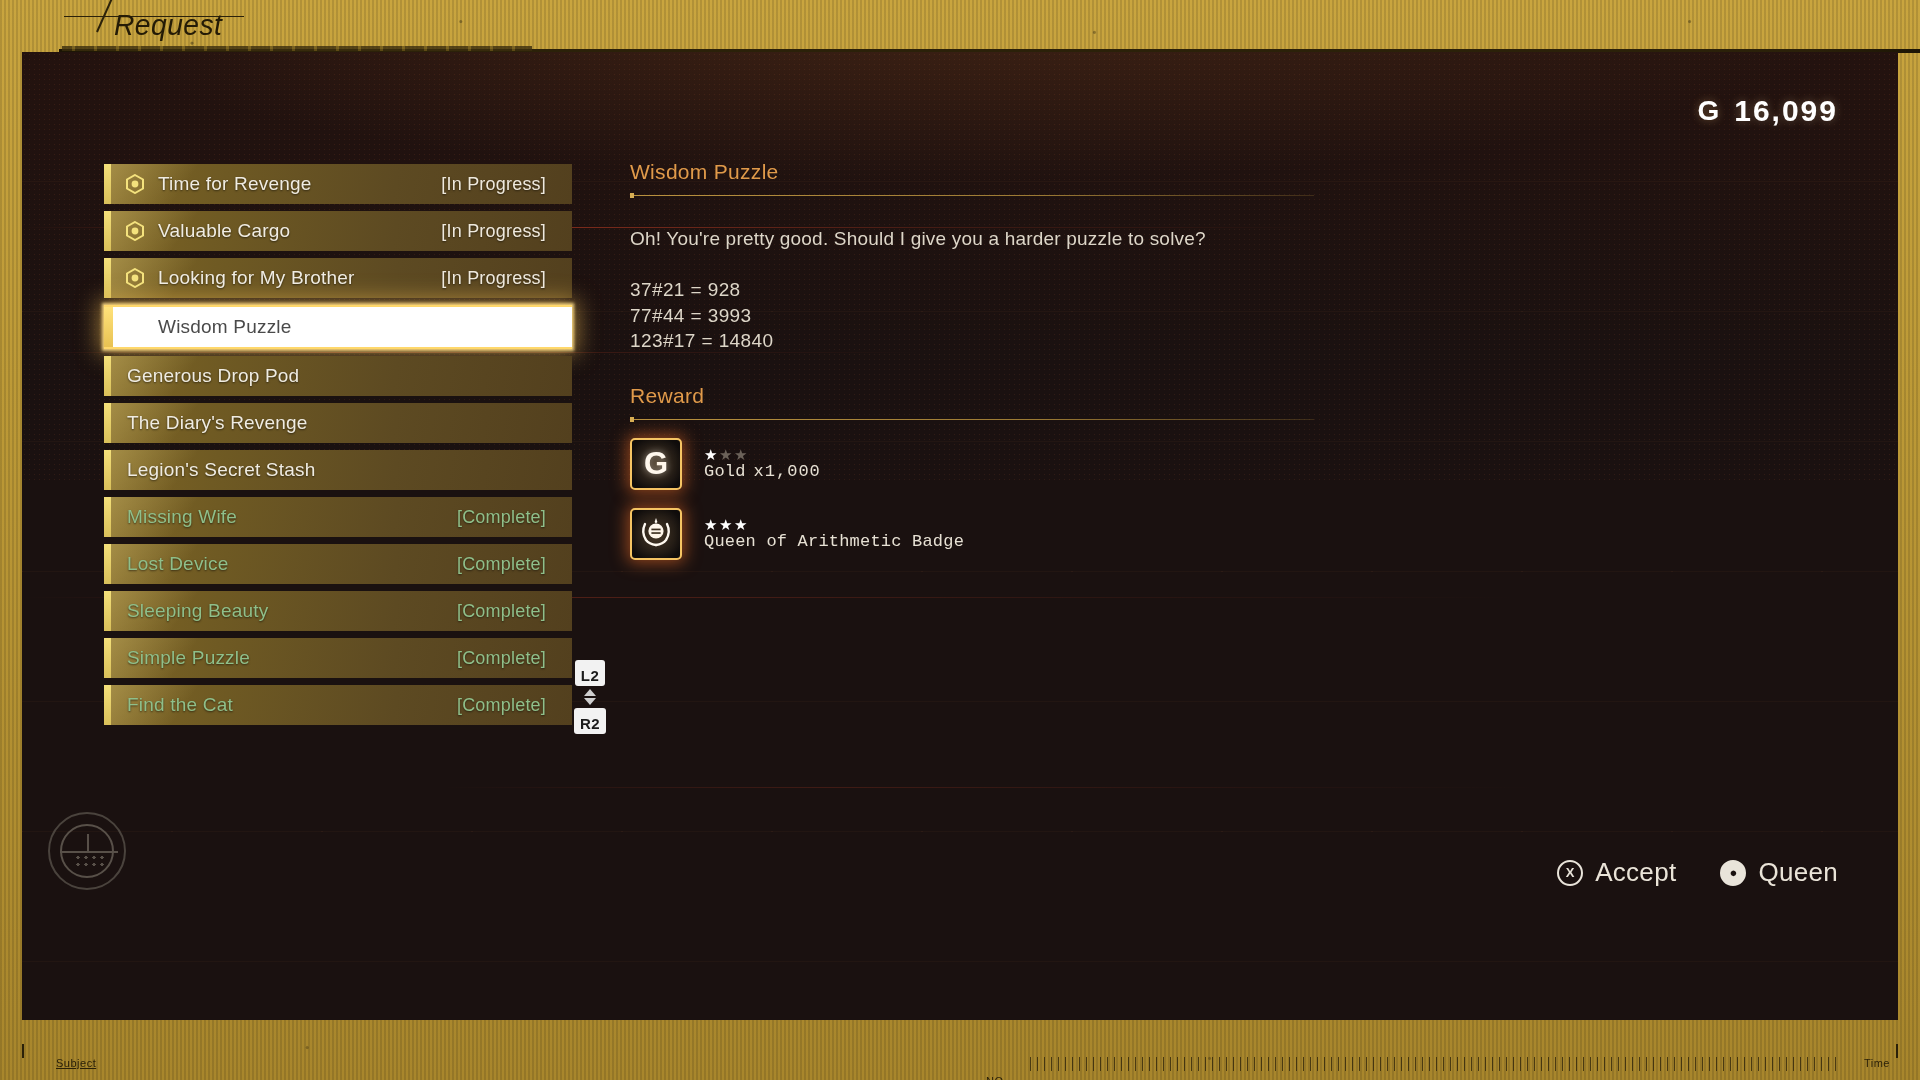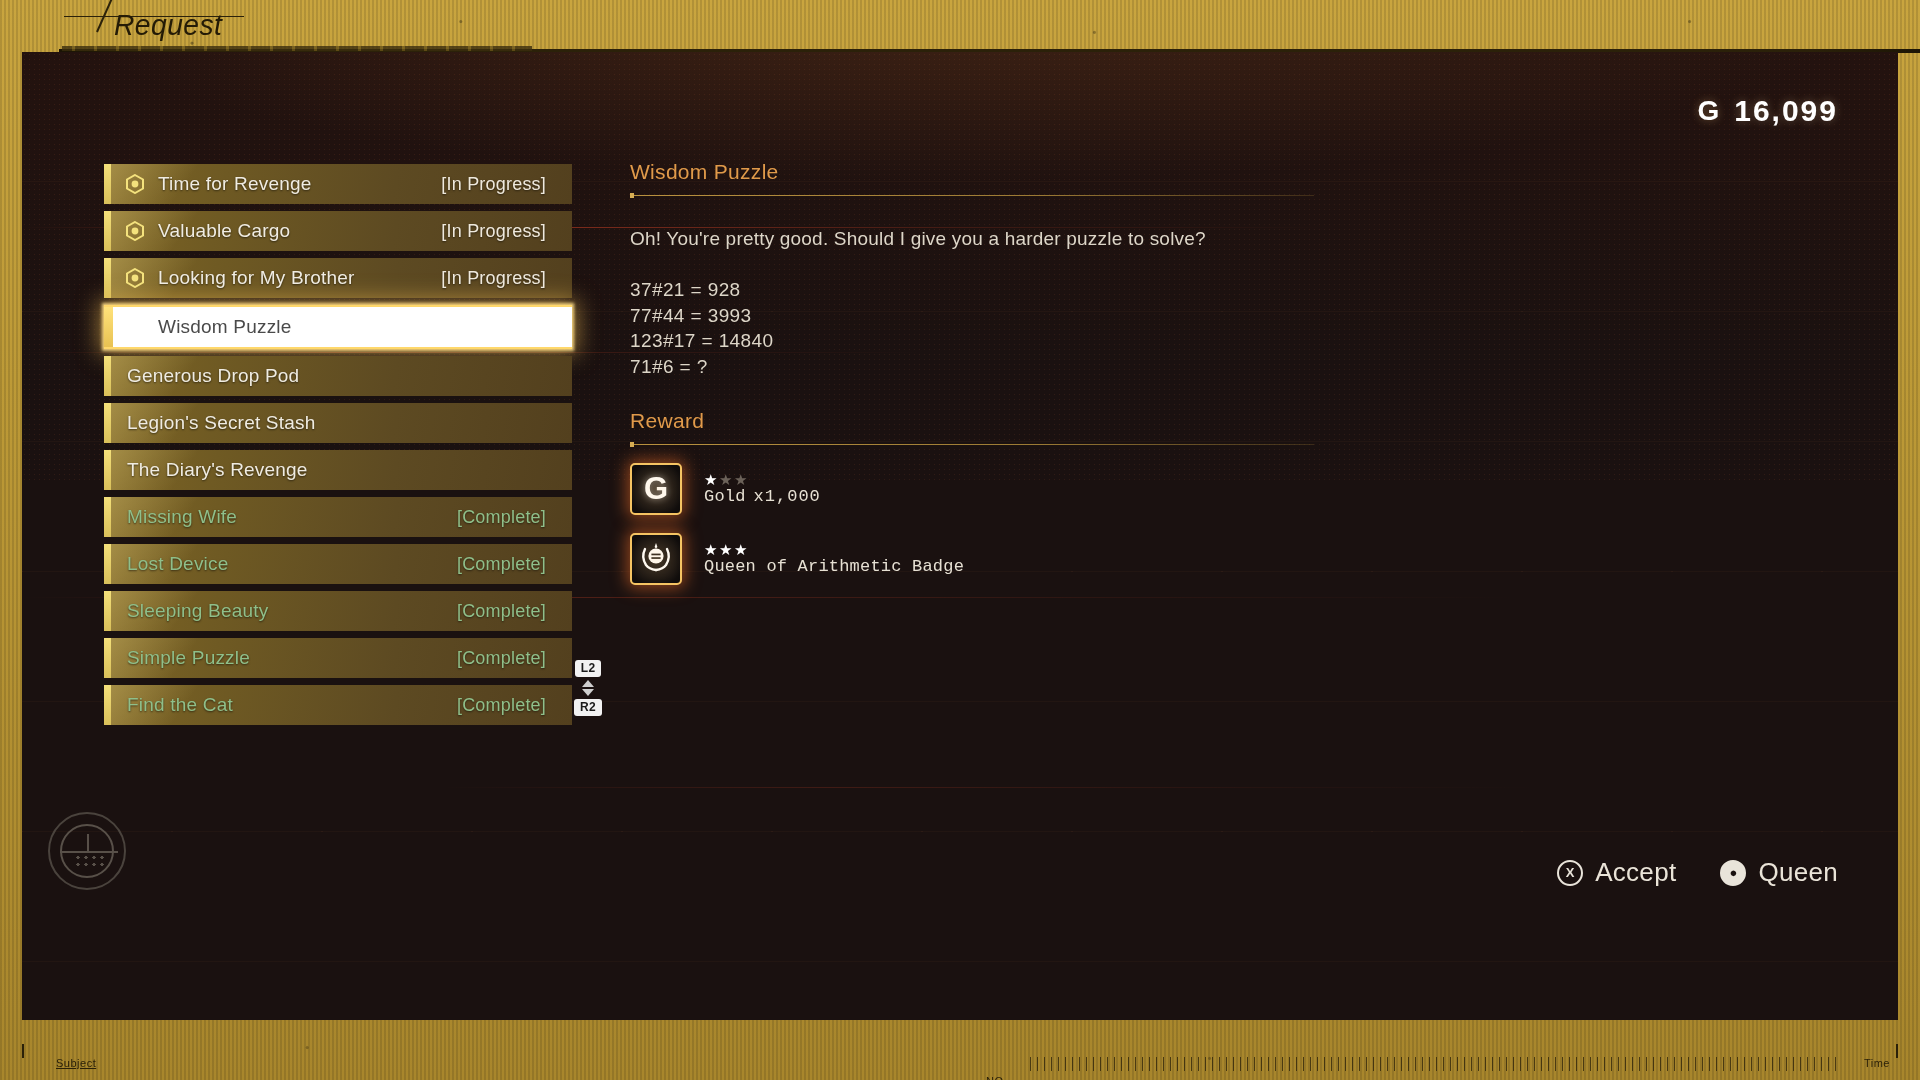--- a/index.html
+++ b/index.html
@@ -166,22 +166,22 @@
     background:linear-gradient(180deg, rgba(26,17,16,0) 0%, rgba(26,17,16,.85) 55%, #1a1110 100%);
     pointer-events:none;
   }
 
   
   #scroll-hint{
     position:absolute; left:552px; top:608px;
     display:flex; flex-direction:column; align-items:center; gap:3px;
   }
   .trig{
-    background:#f2f2f2; color:#1b1b1b; font-size:12px; font-weight:700;
-    padding:1px 6px 2px; border-radius:3px; letter-spacing:.4px;
+    background:#f2f2f2; color:#1b1b1b; font-size:15px; font-weight:700;
+    padding:7px 6px 2px; border-radius:3px; letter-spacing:.4px;
     font-family:"Liberation Sans Narrow","Liberation Sans",sans-serif;
   }
   .arrows{ display:flex; flex-direction:column; gap:2px; }
   .arrow-u,.arrow-d{ width:0; height:0; border-left:6px solid transparent; border-right:6px solid transparent; }
   .arrow-u{ border-bottom:7px solid #cfcfcf; }
   .arrow-d{ border-top:7px solid #cfcfcf; }
 
   
   #detail{ position:absolute; left:608px; top:108px; width:1180px; }
   .section-head{
@@ -352,25 +352,25 @@
         </div>
         <div class="quest-row selected">
           <span class="q-label noicon">Wisdom Puzzle</span>
           <span class="q-status"></span>
         </div>
         <div class="quest-row">
           <span class="q-label noicon">Generous Drop Pod</span>
           <span class="q-status"></span>
         </div>
         <div class="quest-row">
+          <span class="q-label noicon">The Diary's Revenge</span>
+          <span class="q-status"></span>
+        </div>
+        <div class="quest-row">
           <span class="q-label noicon">Legion's Secret Stash</span>
-          <span class="q-status"></span>
-        </div>
-        <div class="quest-row">
-          <span class="q-label noicon">The Diary's Revenge</span>
           <span class="q-status"></span>
         </div>
         <div class="quest-row complete">
           <span class="q-label noicon">Missing Wife</span>
           <span class="q-status">[Complete]</span>
         </div>
         <div class="quest-row complete">
           <span class="q-label noicon">Lost Device</span>
           <span class="q-status">[Complete]</span>
         </div>
@@ -399,21 +399,20 @@
     </div>
 
     <div id="detail">
       <div class="section-head">Wisdom Puzzle</div>
       <div class="section-rule"></div>
       <div class="body-text">Oh! You're pretty good. Should I give you a harder puzzle to solve?</div>
       <div class="puzzle-lines" id="puzzle-lines">
           <div>37#21 = 928</div>
           <div>77#44 = 3993</div>
           <div>123#17 = 14840</div>
-          <div>71#6 = ?</div>
         </div>
 
       <div id="reward-block">
         <div class="section-head">Reward</div>
         <div class="section-rule"></div>
         <div id="reward-items">
             <div class="reward-item">
               <div class="reward-icon">
                 <span class="shine"></span>
                 <span class="g-big">G</span>

